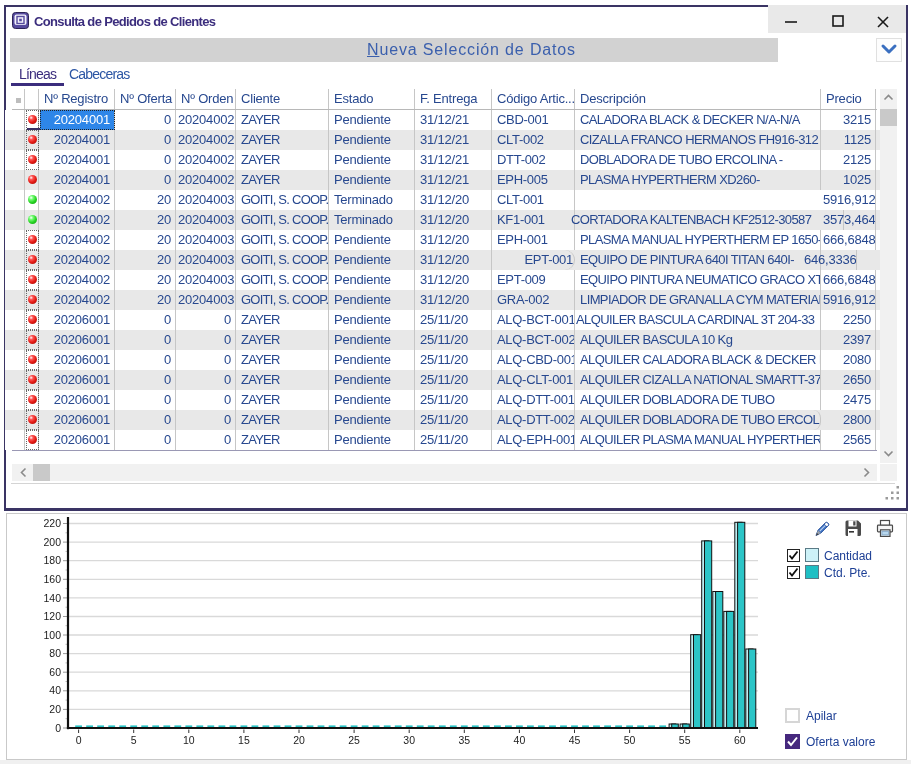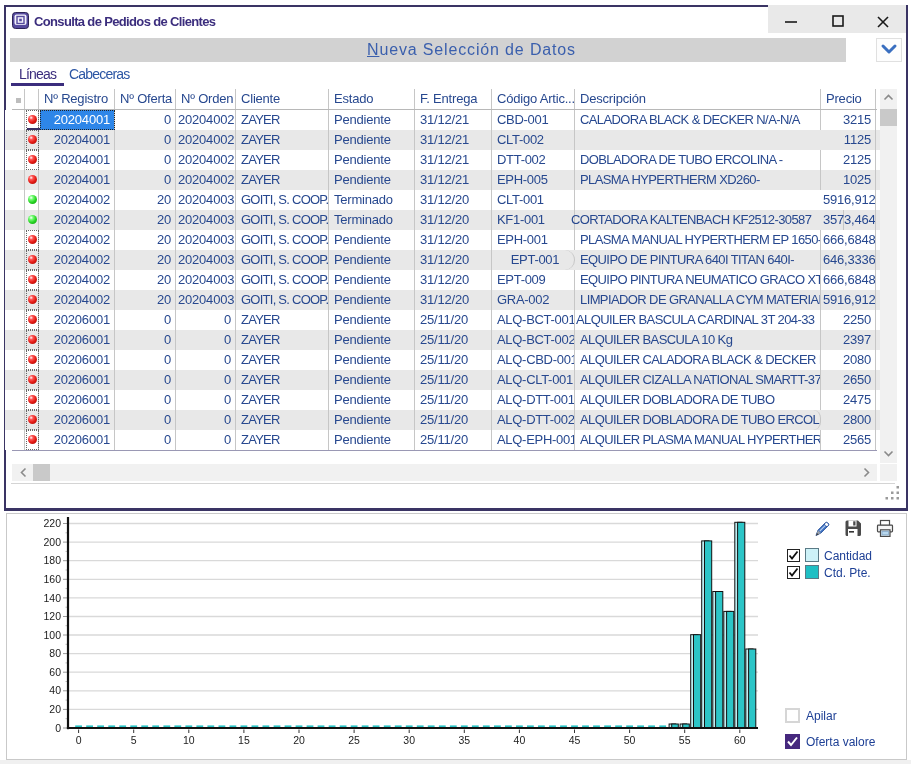--- a/index.html
+++ b/index.html
@@ -1,20 +1,20 @@
 <!DOCTYPE html>
 <html><head><meta charset="utf-8"><style>
 *{margin:0;padding:0;box-sizing:border-box;}
 html,body{width:911px;height:764px;}
 body{position:relative;background:#ffffff;font-family:"Liberation Sans",sans-serif;overflow:hidden;}
 .win{position:absolute;left:4px;top:5px;width:904px;height:506px;border:solid #3a3464;border-width:2px 2px 3px 2px;background:#fff;}
 .inner{position:absolute;left:-1px;top:-2px;width:905px;height:508px;}
 .titletxt{position:absolute;left:29px;top:9px;font-size:13px;font-weight:bold;color:#3b2d7d;letter-spacing:-0.65px;}
 .ctrls{position:absolute;left:763px;top:0;width:138px;height:28px;background:#e9e9e9;}
-.nueva{position:absolute;left:5px;top:33px;width:836px;height:24px;background:#d2d2d2;}
+.nueva{position:absolute;left:5px;top:33px;width:768px;height:24px;background:#d2d2d2;}
 .nueva span{position:absolute;left:357px;top:0;font-size:16px;letter-spacing:0.85px;color:#3a5fad;line-height:24px;white-space:nowrap;}
 .chevbox{position:absolute;left:871px;top:33px;width:26px;height:24px;background:#fdfdfd;border:1px solid #e0e0e0;}
 .tabline{position:absolute;left:6px;top:78px;width:53px;height:3px;background:#3b2d7d;}
 .tab1{position:absolute;left:14px;top:61px;font-size:14px;color:#3b2d7d;letter-spacing:-0.8px;}
 .tab2{position:absolute;left:64px;top:61px;font-size:14px;color:#2b55a4;letter-spacing:-0.8px;}
 .grid{position:absolute;left:0;top:0;width:901px;height:504px;font-size:13px;color:#27488f;letter-spacing:-0.2px;}
 .hrow{position:absolute;left:7px;top:84px;width:865px;height:21px;background:#fff;border-bottom:1px solid #b8b8b8;}
 .hcell{position:absolute;top:0;height:20px;line-height:20px;overflow:hidden;white-space:nowrap;border-right:1px solid #c6c6c6;}
 .row{position:absolute;left:0;width:877px;height:20px;}
 .cell{position:absolute;top:0;height:20px;line-height:20px;overflow:hidden;white-space:nowrap;border-right:1px solid #c6c6c6;}
@@ -92,20 +92,21 @@
 <div class="row" style="top:125px;background:#e8e8e8;">
           <div class="cell" style="left:7px;width:13px;"></div>
           <div class="cell" style="left:21px;width:13px;outline:1px dotted #666;outline-offset:-1px;"><span class="ledr"></span></div>
           <div class="cell" style="left:35px;width:75px;text-align:right;padding-right:4px;padding-left:1px;">20204001</div>
           <div class="cell" style="left:111px;width:60px;text-align:right;padding-right:4px;padding-left:1px;">0</div>
           <div class="cell" style="left:172px;width:59px;text-align:right;padding-right:4px;padding-left:1px;">20204002</div>
           <div class="cell" style="left:232px;width:92px;text-align:left;padding-left:4px;padding-right:1px;letter-spacing:-0.75px;">ZAYER</div>
           <div class="cell" style="left:325px;width:85px;text-align:left;padding-left:4px;padding-right:1px;">Pendiente</div>
           <div class="cell" style="left:411px;width:76px;text-align:left;padding-left:4px;padding-right:1px;">31/12/21</div>
           <div class="cell" style="left:488px;width:82px;text-align:left;padding-left:4px;padding-right:1px;letter-spacing:-0.3px;">CLT-002</div>
+          <div class="cell" style="left:571px;width:245px;text-align:left;padding-left:4px;padding-right:1px;letter-spacing:-0.6px;">CIZALLA FRANCO HERMANOS FH916-312</div>
           <div class="cell" style="left:817px;width:54px;text-align:right;padding-right:4px;padding-left:1px;">1125</div>
         </div>
 <div class="row" style="top:145px;background:#ffffff;">
           <div class="cell" style="left:7px;width:13px;"></div>
           <div class="cell" style="left:21px;width:13px;outline:1px dotted #666;outline-offset:-1px;"><span class="ledr"></span></div>
           <div class="cell" style="left:35px;width:75px;text-align:right;padding-right:4px;padding-left:1px;">20204001</div>
           <div class="cell" style="left:111px;width:60px;text-align:right;padding-right:4px;padding-left:1px;">0</div>
           <div class="cell" style="left:172px;width:59px;text-align:right;padding-right:4px;padding-left:1px;">20204002</div>
           <div class="cell" style="left:232px;width:92px;text-align:left;padding-left:4px;padding-right:1px;letter-spacing:-0.75px;">ZAYER</div>
           <div class="cell" style="left:325px;width:85px;text-align:left;padding-left:4px;padding-right:1px;">Pendiente</div>
@@ -167,23 +168,23 @@
         </div>
 <div class="row" style="top:245px;background:#e8e8e8;">
           <div class="cell" style="left:7px;width:13px;"></div>
           <div class="cell" style="left:21px;width:13px;outline:1px dotted #666;outline-offset:-1px;"><span class="ledr"></span></div>
           <div class="cell" style="left:35px;width:75px;text-align:right;padding-right:4px;padding-left:1px;">20204002</div>
           <div class="cell" style="left:111px;width:60px;text-align:right;padding-right:4px;padding-left:1px;">20</div>
           <div class="cell" style="left:172px;width:59px;text-align:right;padding-right:4px;padding-left:1px;">20204003</div>
           <div class="cell" style="left:232px;width:92px;text-align:left;padding-left:4px;padding-right:1px;letter-spacing:-0.75px;">GOITI, S. COOP.</div>
           <div class="cell" style="left:325px;width:85px;text-align:left;padding-left:4px;padding-right:1px;">Pendiente</div>
           <div class="cell" style="left:411px;width:76px;text-align:left;padding-left:4px;padding-right:1px;">31/12/20</div>
-          <div class="cell" style="left:488px;width:82px;text-align:center;padding-left:4px;padding-right:1px;letter-spacing:-0.3px;border-radius:10px;">EPT-001</div>
+          <div class="cell" style="left:488px;width:82px;text-align:right;padding-left:4px;padding-right:1px;letter-spacing:-0.3px;border-radius:10px;">EPT-001</div>
           <div class="cell" style="left:571px;width:245px;text-align:left;padding-left:4px;padding-right:1px;letter-spacing:-0.6px;">EQUIPO DE PINTURA 640I TITAN 640I-</div>
-          <div class="cell" style="left:817px;width:54px;text-align:right;padding-right:4px;padding-left:1px;">646,3336</div>
+          <div class="cell" style="left:798px;width:54px;text-align:right;padding-right:4px;padding-left:1px;">646,3336</div>
         </div>
 <div class="row" style="top:265px;background:#ffffff;">
           <div class="cell" style="left:7px;width:13px;"></div>
           <div class="cell" style="left:21px;width:13px;outline:1px dotted #666;outline-offset:-1px;"><span class="ledr"></span></div>
           <div class="cell" style="left:35px;width:75px;text-align:right;padding-right:4px;padding-left:1px;">20204002</div>
           <div class="cell" style="left:111px;width:60px;text-align:right;padding-right:4px;padding-left:1px;">20</div>
           <div class="cell" style="left:172px;width:59px;text-align:right;padding-right:4px;padding-left:1px;">20204003</div>
           <div class="cell" style="left:232px;width:92px;text-align:left;padding-left:4px;padding-right:1px;letter-spacing:-0.75px;">GOITI, S. COOP.</div>
           <div class="cell" style="left:325px;width:85px;text-align:left;padding-left:4px;padding-right:1px;">Pendiente</div>
           <div class="cell" style="left:411px;width:76px;text-align:left;padding-left:4px;padding-right:1px;">31/12/20</div>

